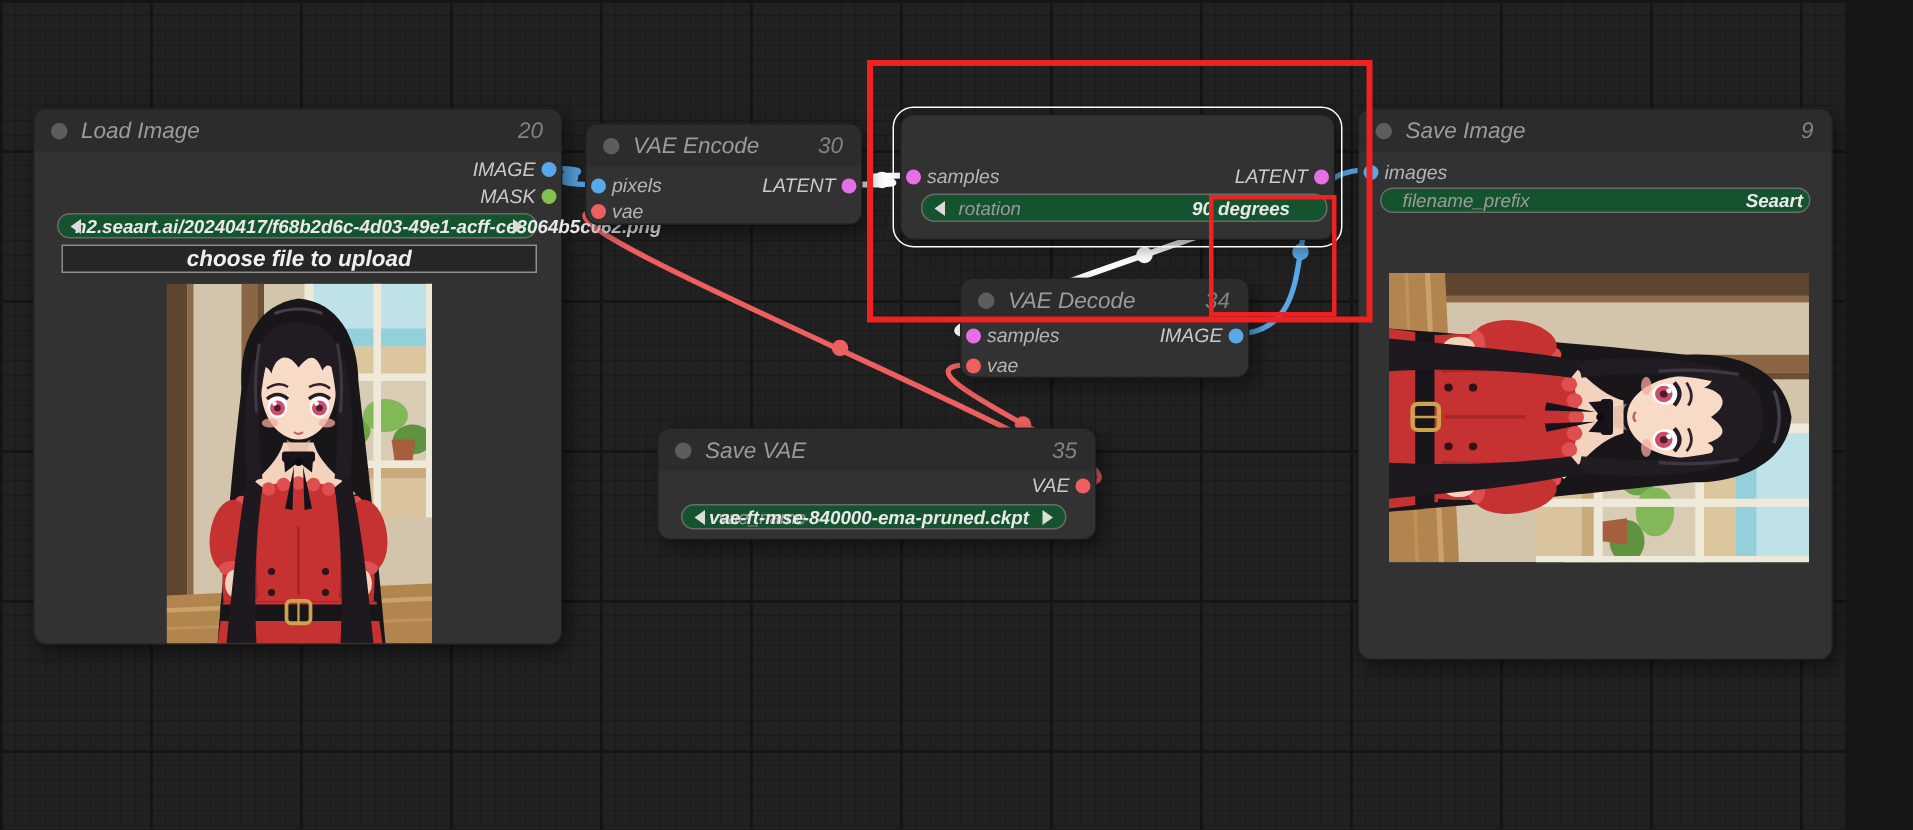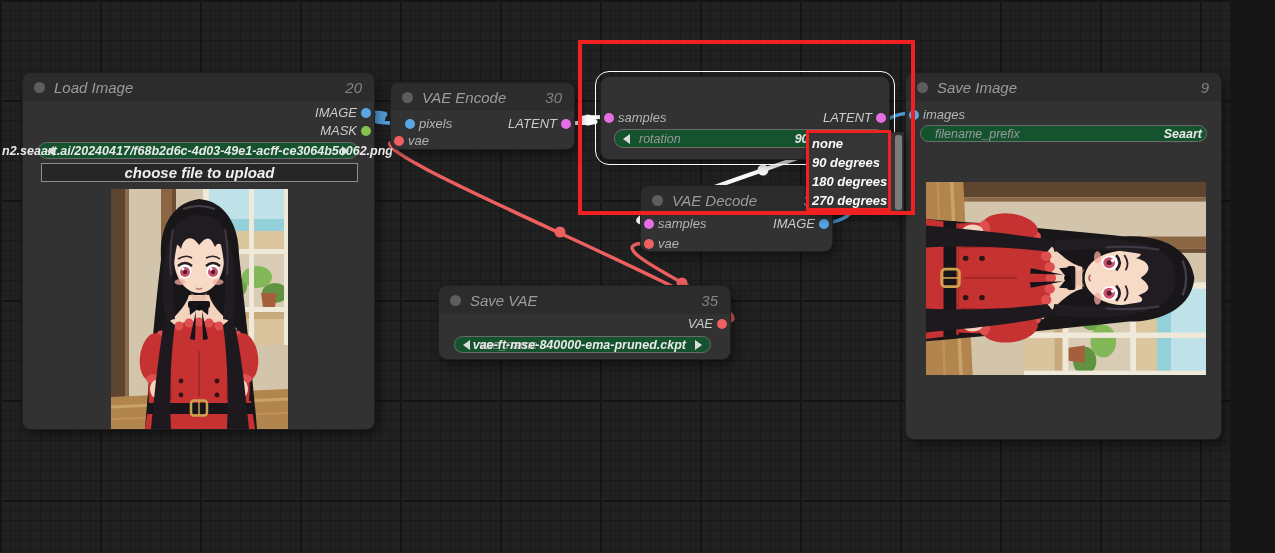--- a/index.html
+++ b/index.html
@@ -30,21 +30,21 @@
   .in-label{position:absolute;left:17px;color:#b4b4b4;white-space:nowrap;}
   .out-label{position:absolute;right:17px;color:#cbcbcb;white-space:nowrap;}
   .dot{position:absolute;top:5px;width:10px;height:10px;border-radius:50%;}
   .dot.in{left:3px;} .dot.out{right:3px;}
   .c-image{background:#58a8e8;} .c-mask{background:#84c14d;}
   .c-latent{background:#e66fe6;} .c-vae{background:#ee6060;}
   .widget{position:absolute;background:#14532d;border:1px solid #6b6b6b;border-radius:9px;overflow:hidden;}
   .widget.noclip{overflow:visible;}
   .w-label{position:absolute;left:24px;top:0;bottom:0;display:flex;align-items:center;font-size:12.5px;color:#9a9a9a;white-space:nowrap;}
   .w-value{position:absolute;right:24px;top:0;bottom:0;display:flex;align-items:center;font-size:12.5px;font-weight:700;color:#e9e9e9;white-space:nowrap;}
-  .w-value-center{position:absolute;top:0;bottom:0;display:flex;align-items:center;font-size:12.5px;font-weight:700;color:#e9e9e9;white-space:nowrap;}
+  .w-value-center{position:absolute;top:0;bottom:0;display:flex;align-items:center;font-size:12.5px;font-weight:700;color:#e9e9e9;white-space:nowrap;margin-left:48px;}
   .arr{position:absolute;top:50%;width:0;height:0;border-top:5px solid transparent;border-bottom:5px solid transparent;transform:translateY(-50%);}
   .arr.left{left:8px;border-right:7px solid #dcdcdc;}
   .arr.right{right:8px;border-left:7px solid #dcdcdc;}
   .upload-btn{position:absolute;background:#262626;border:1px solid #8d8d8d;display:flex;align-items:center;justify-content:center;font-size:15px;font-weight:700;color:#efefef;}
   .preview{position:absolute;overflow:hidden;background:#111;}
   .preview svg{display:block;}
   .dropdown{position:absolute;left:807px;top:132px;width:97px;height:81px;background:#353535;border:1px solid #262626;box-shadow:3px 4px 10px rgba(0,0,0,.5);z-index:8;}
   .dd-item{position:absolute;left:4px;right:12px;height:19px;line-height:19px;font-size:13px;font-weight:700;color:#fbfbfb;white-space:nowrap;}
   .dd-scroll{position:absolute;right:1px;top:2px;bottom:2px;width:7px;background:#7c7c7c;border-radius:3px;}
   .anno{position:absolute;border:4px solid #f22121;z-index:10;pointer-events:none;}
@@ -184,21 +184,21 @@
         </svg>
     </div>
   </div>
 
   <div class="node" style="left:390px;top:82px;width:185px;height:68px;">
     <div class="titlebar">
       <span class="title-dot"></span>
       <span class="title-text">VAE Encode</span>
       <span class="title-num">30</span>
     </div>
-    <div class="row" style="top:31px;margin-left:11px;">
+    <div class="row" style="top:31px;">
       <span class="dot in c-image"></span>
       <span class="in-label">pixels</span>
       <span class="out-label">LATENT</span>
       <span class="dot out c-latent"></span>
     </div>
     <div class="row" style="top:48px;">
       <span class="dot in c-vae"></span>
       <span class="in-label">vae</span>
     </div>
   </div>
@@ -268,24 +268,17 @@
       <span class="w-label" style="left:14px;">filename_prefix</span>
       <span class="w-value" style="right:4px;text-align:center;">Seaart</span>
     </div>
     <div class="preview" style="left:20px;top:109px;width:280px;height:193px;">
       <svg viewBox="0 0 240 177" width="280" height="193" preserveAspectRatio="none">
         <use href="#girl-art" transform="translate(240 0) rotate(90)"></use>
       </svg>
     </div>
   </div>
 
-  <div class="dropdown">
-    <div class="dd-item" style="top:1px;">none</div>
-    <div class="dd-item" style="top:20px;">90 degrees</div>
-    <div class="dd-item" style="top:39px;">180 degrees</div>
-    <div class="dd-item" style="top:58px;">270 degrees</div>
-    <div class="dd-scroll"></div>
-  </div>
 
   <div class="anno" style="left:578px;top:40px;width:337px;height:175px;"></div>
   <div class="anno2" style="left:806px;top:130px;width:85px;height:81px;"></div>
 
 </div>
 
 </body></html>

